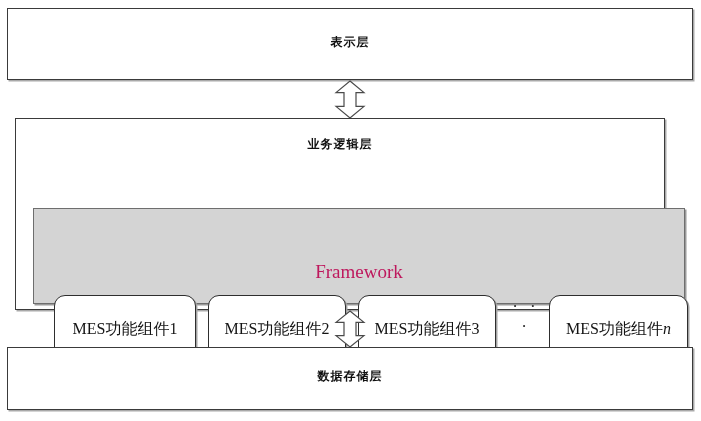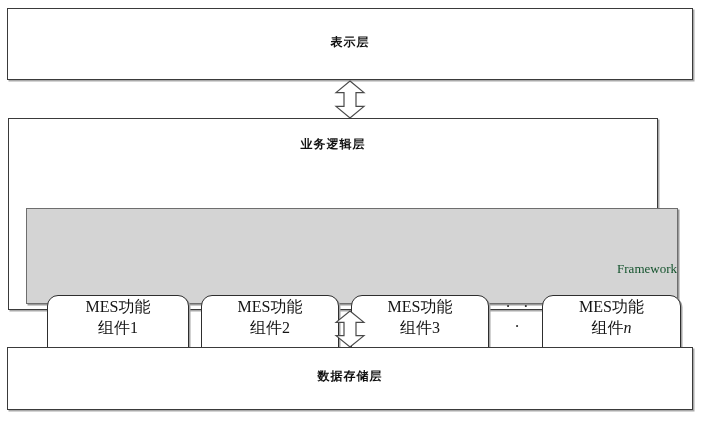--- a/index.html
+++ b/index.html
@@ -41,21 +41,21 @@
   #presentation-layer {
     left: 7px;
     top: 8px;
     width: 686px;
     height: 72px;
   }
   #presentation-layer .layer-title { top: 25px; }
 
   
   #business-layer {
-    left: 8px;
+    left: 15px;
     top: 118px;
     width: 650px;
     height: 192px;
   }
   #business-layer .layer-title { top: 17px; }
 
   
   #framework-box {
     position: absolute;
     left: 17px;
@@ -65,40 +65,40 @@
     background: #d4d4d4;
     border: 1px solid #6e6e6e;
     box-sizing: border-box;
     box-shadow: 1.5px 1.5px 0 0 #9a9a9a;
   }
   #framework-label {
     position: absolute;
     left: 0;
     top: 52px;
     width: 100%;
-    text-align: right;
+    text-align: center;
     font-family: "Liberation Serif", "DejaVu Serif", serif;
-    font-size: 13px;
-    color: #14532d;
+    font-size: 19px;
+    color: #be185d;
     white-space: nowrap;
   }
 
   
   .mes-card {
     position: absolute;
     top: 176px;
     height: 68px;
     background: #ffffff;
     border: 1px solid #2e2e2e;
     border-radius: 11px;
     box-sizing: border-box;
     box-shadow: 1.5px 1.5px 0 0 #a3a3a3;
     display: flex;
-    flex-direction: column;
     align-items: center;
+    justify-content: center;
     line-height: 1.32;
   }
   .mes-line {
     font-family: "Liberation Serif", "DejaVu Serif", serif;
     font-size: 16px;
     color: #141414;
     white-space: nowrap;
   }
   .mes-line .idx-italic {
     font-style: italic;

